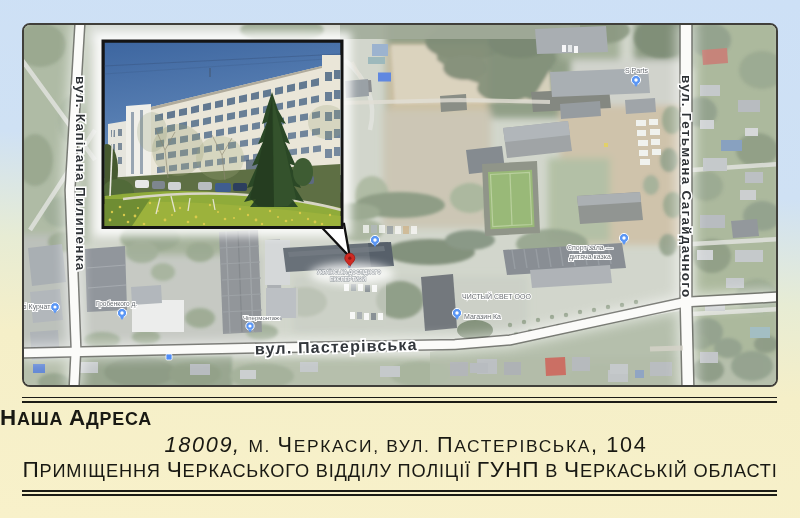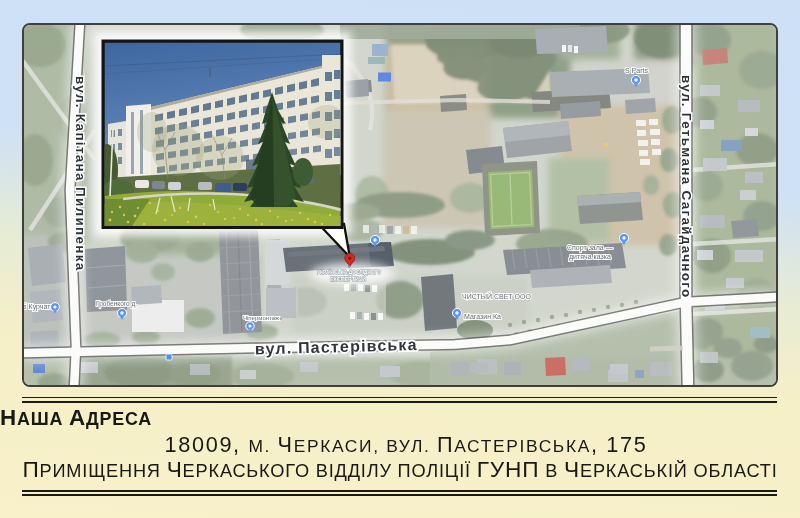--- a/index.html
+++ b/index.html
@@ -650,18 +650,18 @@
     <text x="348" y="281" textLength="36" lengthAdjust="spacingAndGlyphs">ЕКСПЕРТИЗИ</text>
   </g>
 </svg>
 </div>
 
 <div class="abs" style="left:22px;top:396.5px;width:755px;height:1.6px;background:#1c1c16;"></div>
 <div class="abs" style="left:22px;top:400.5px;width:755px;height:2.6px;background:#1c1c16;"></div>
 
 <div class="abs" style="left:0;top:405px;width:800px;font-size:17.9px;font-weight:bold;color:#191913;letter-spacing:0.8px;"><span style="font-size:22.4px;">Н</span>АША <span style="font-size:22.4px;">А</span>ДРЕСА</div>
 
-<div class="abs" style="left:6px;top:432px;width:800px;text-align:center;font-size:17.4px;color:#191913;letter-spacing:1.65px;"><span style="font-size:21.7px;">18009, </span>М. <span style="font-size:21.7px;">Ч</span>ЕРКАСИ, ВУЛ. <span style="font-size:21.7px;">П</span>АСТЕРІВСЬКА<span style="font-size:21.7px;">, 175</span></div>
+<div class="abs" style="left:6px;top:432px;width:800px;text-align:center;font-size:17.4px;color:#191913;letter-spacing:1.65px;"><span style="font-size:21.7px;font-style:italic;">18009, </span>М. <span style="font-size:21.7px;">Ч</span>ЕРКАСИ, ВУЛ. <span style="font-size:21.7px;">П</span>АСТЕРІВСЬКА<span style="font-size:21.7px;">, 104</span></div>
 
 <div class="abs" style="left:0;top:456px;width:800px;text-align:center;font-size:18.2px;color:#191913;letter-spacing:0.81px;"><span style="font-size:22.7px;">П</span>РИМІЩЕННЯ <span style="font-size:22.7px;">Ч</span>ЕРКАСЬКОГО ВІДДІЛУ ПОЛІЦІЇ <span style="font-size:22.7px;">ГУНП</span> В <span style="font-size:22.7px;">Ч</span>ЕРКАСЬКІЙ ОБЛАСТІ</div>
 
 <div class="abs" style="left:22px;top:489.5px;width:755px;height:2.2px;background:#1c1c16;"></div>
 <div class="abs" style="left:22px;top:493.8px;width:755px;height:2.6px;background:#1c1c16;"></div>
 
 </body></html>

